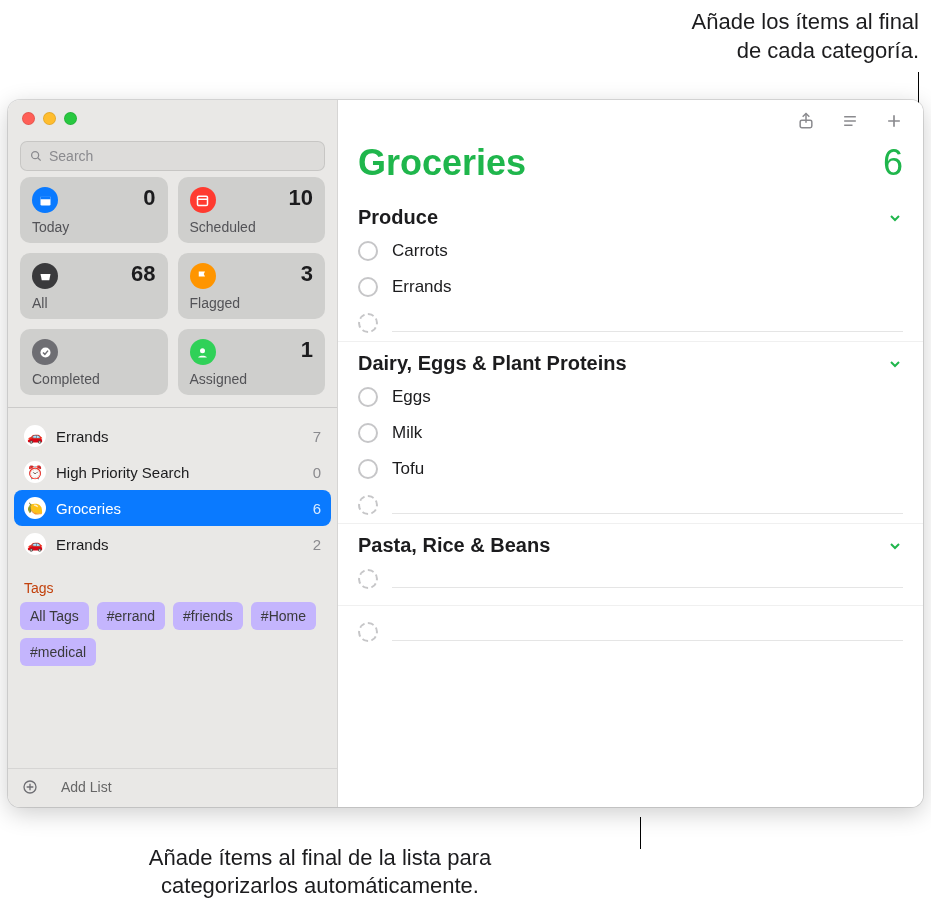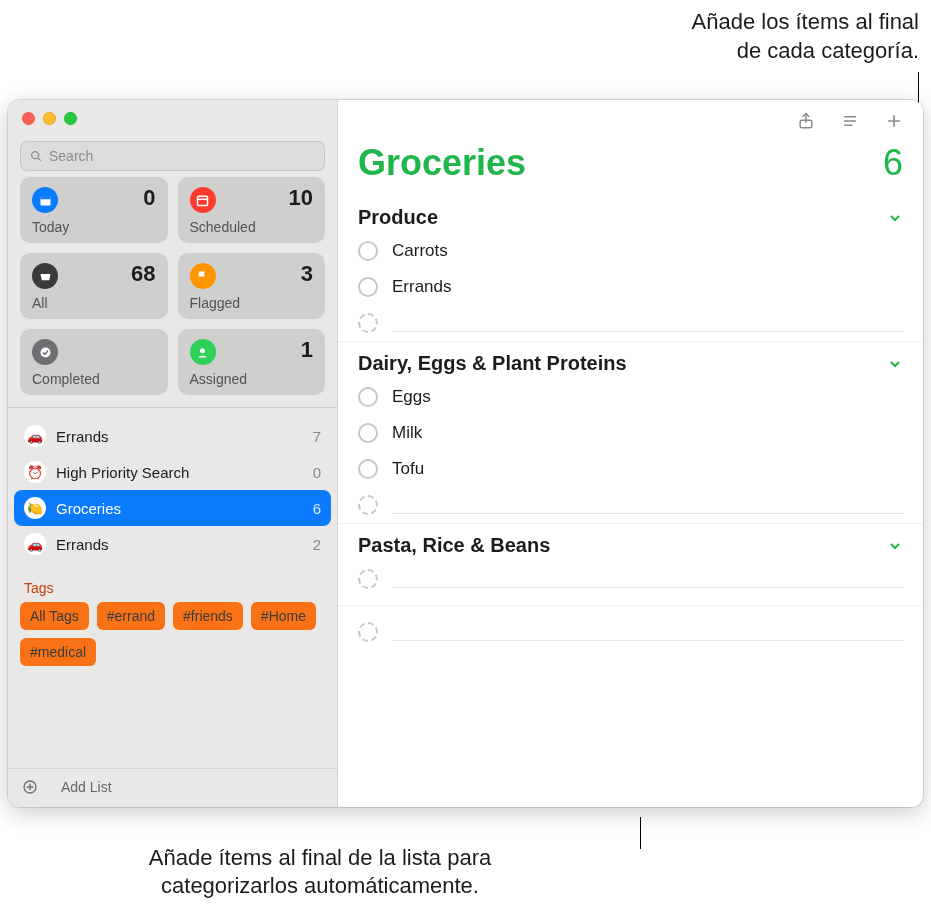--- a/index.html
+++ b/index.html
@@ -112,21 +112,21 @@
     display:flex;align-items:center;justify-content:center;
     font-size:13px;
     background:#fff;
   }
   .list-row.selected { background:#0a7aff; color:#fff; }
   .list-row .count { margin-left:auto; color:#8a8a8e; font-size:15px; }
   .list-row.selected .count { color:#d7eaff; }
   .tags-title { font-size:14px; color:#c2410c; padding: 10px 16px 6px; }
   .tags-wrap { display:flex; flex-wrap:wrap; gap:8px; padding:0 12px 12px; }
   .tag-pill {
-    background:#f97316;
+    background:#c4b5fd;
     border-radius:6px;
     padding:6px 10px;
     font-size:14px;
     color:#3a3a3c;
   }
   .sidebar-footer {
     margin-top:auto;
     padding:10px 14px 12px;
     display:flex;align-items:center;gap:23px;
     color:#666;

